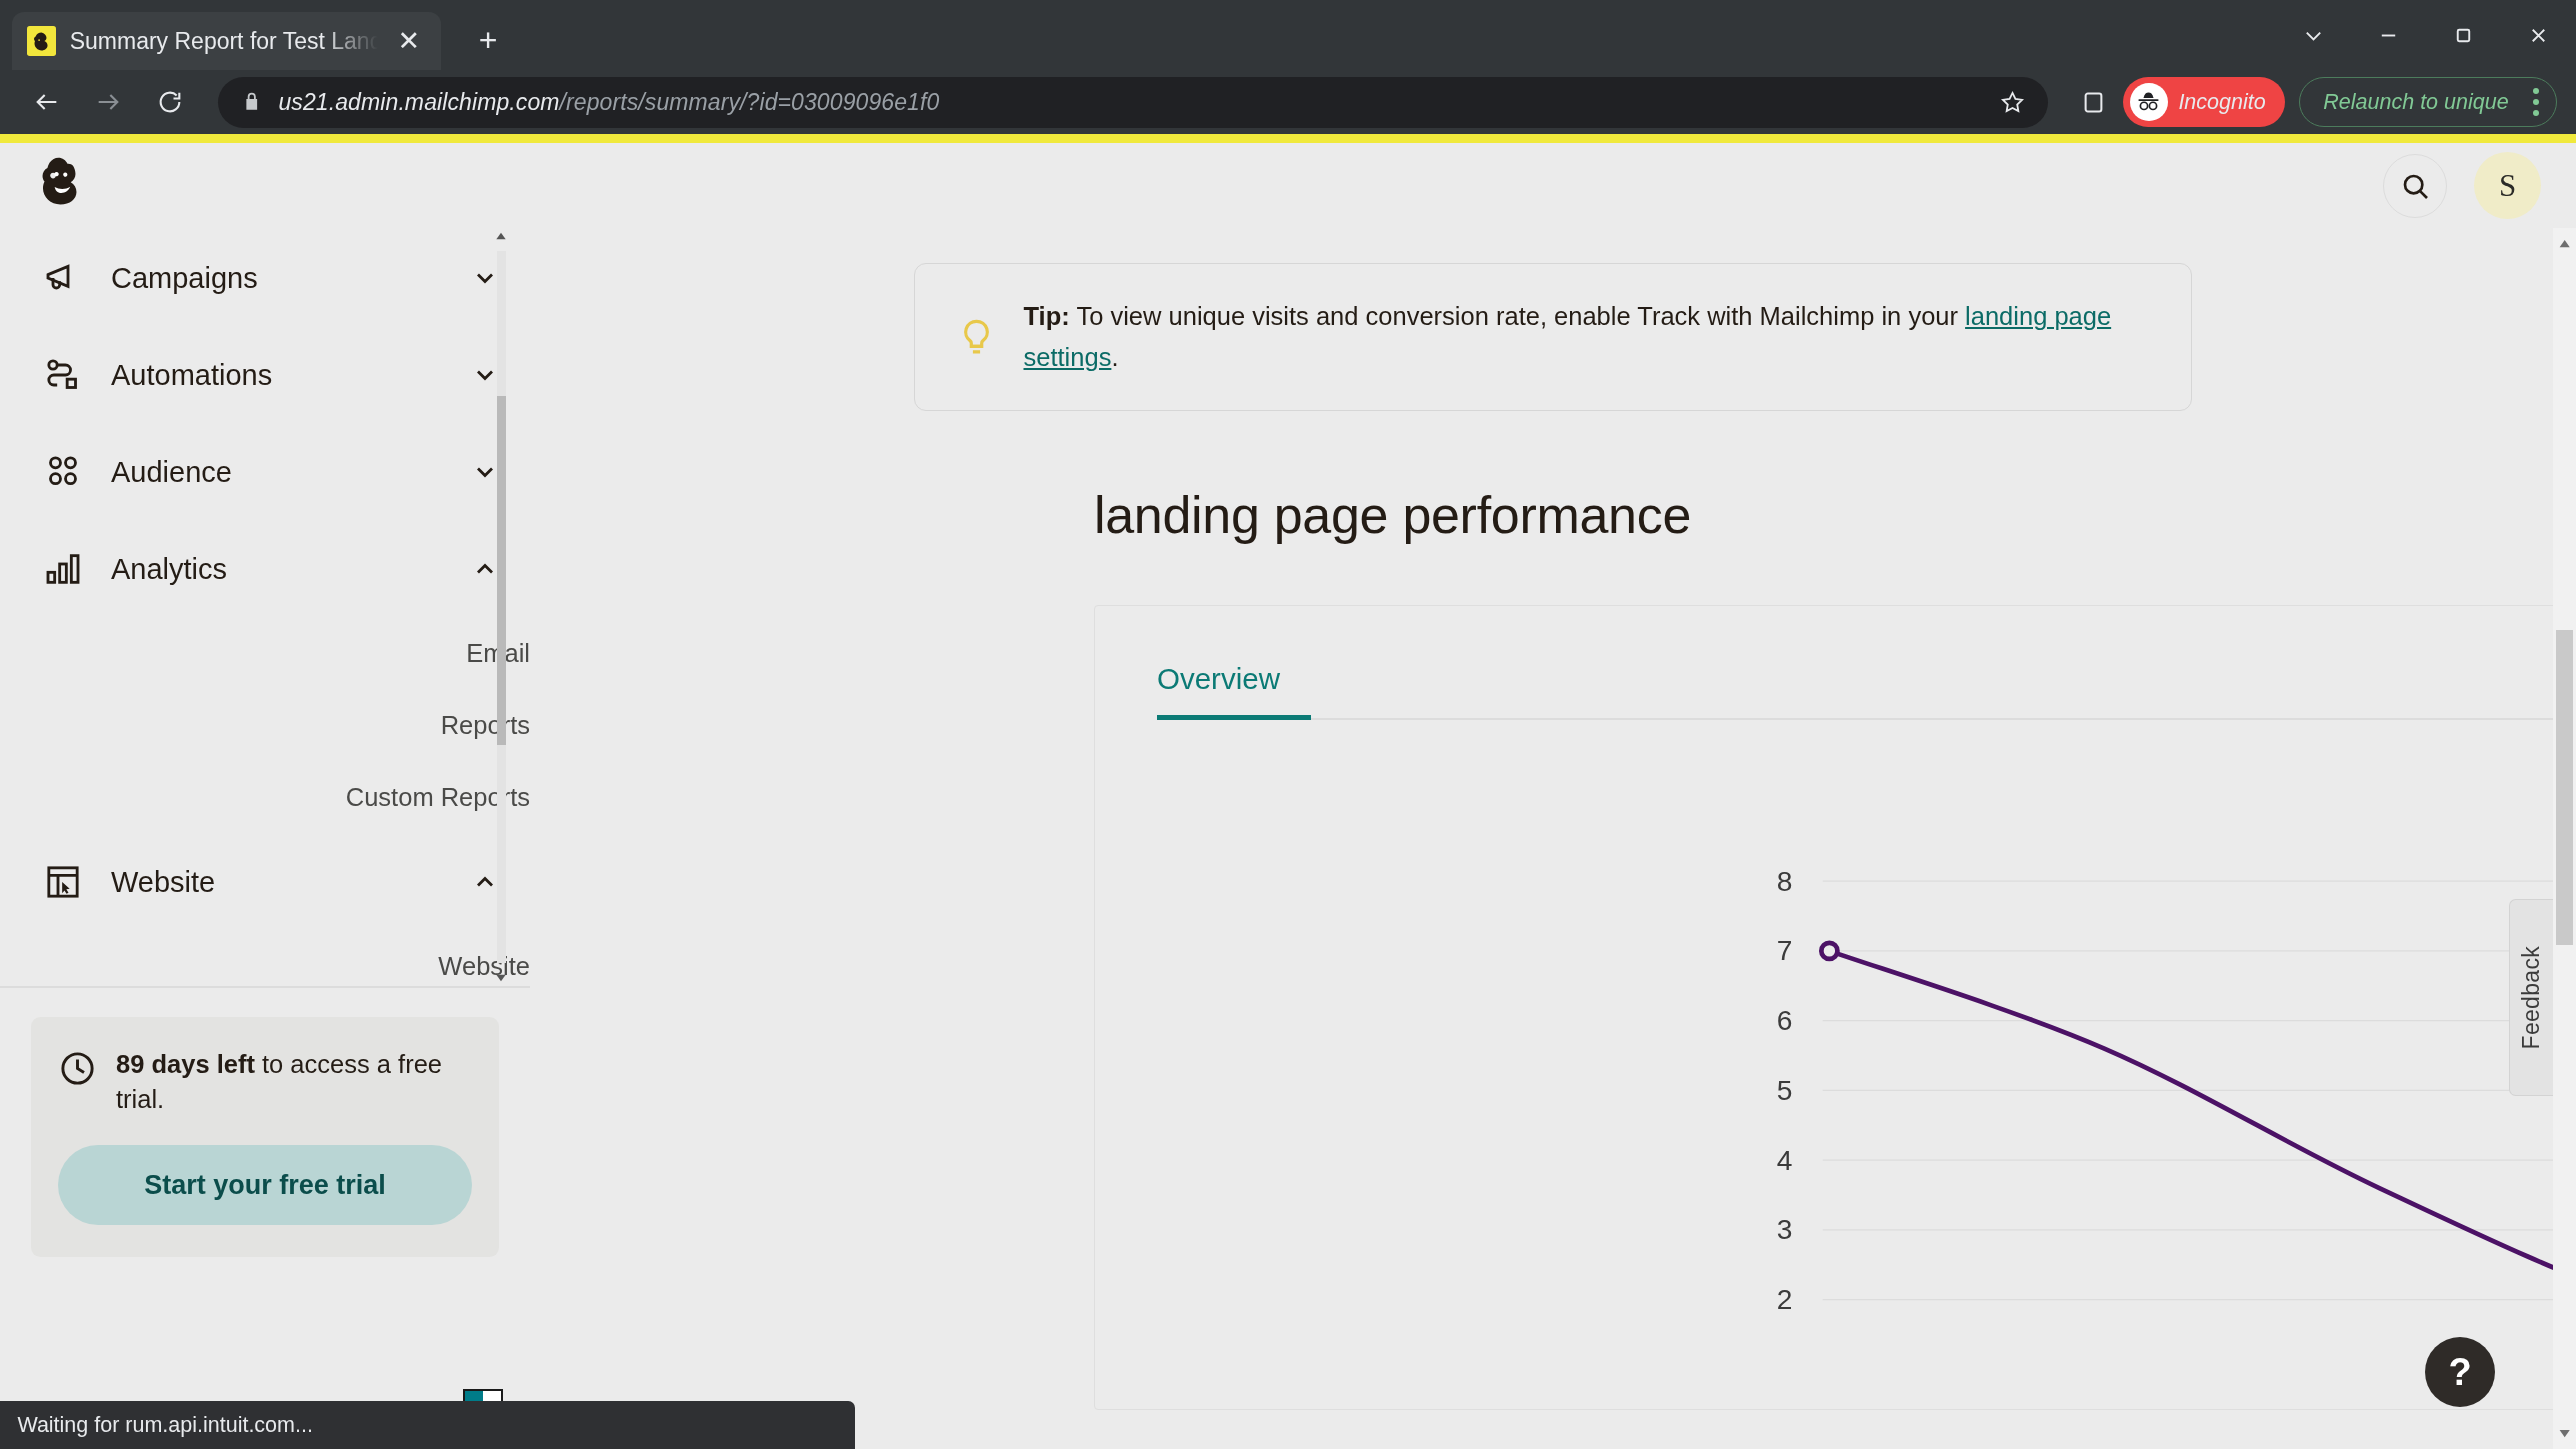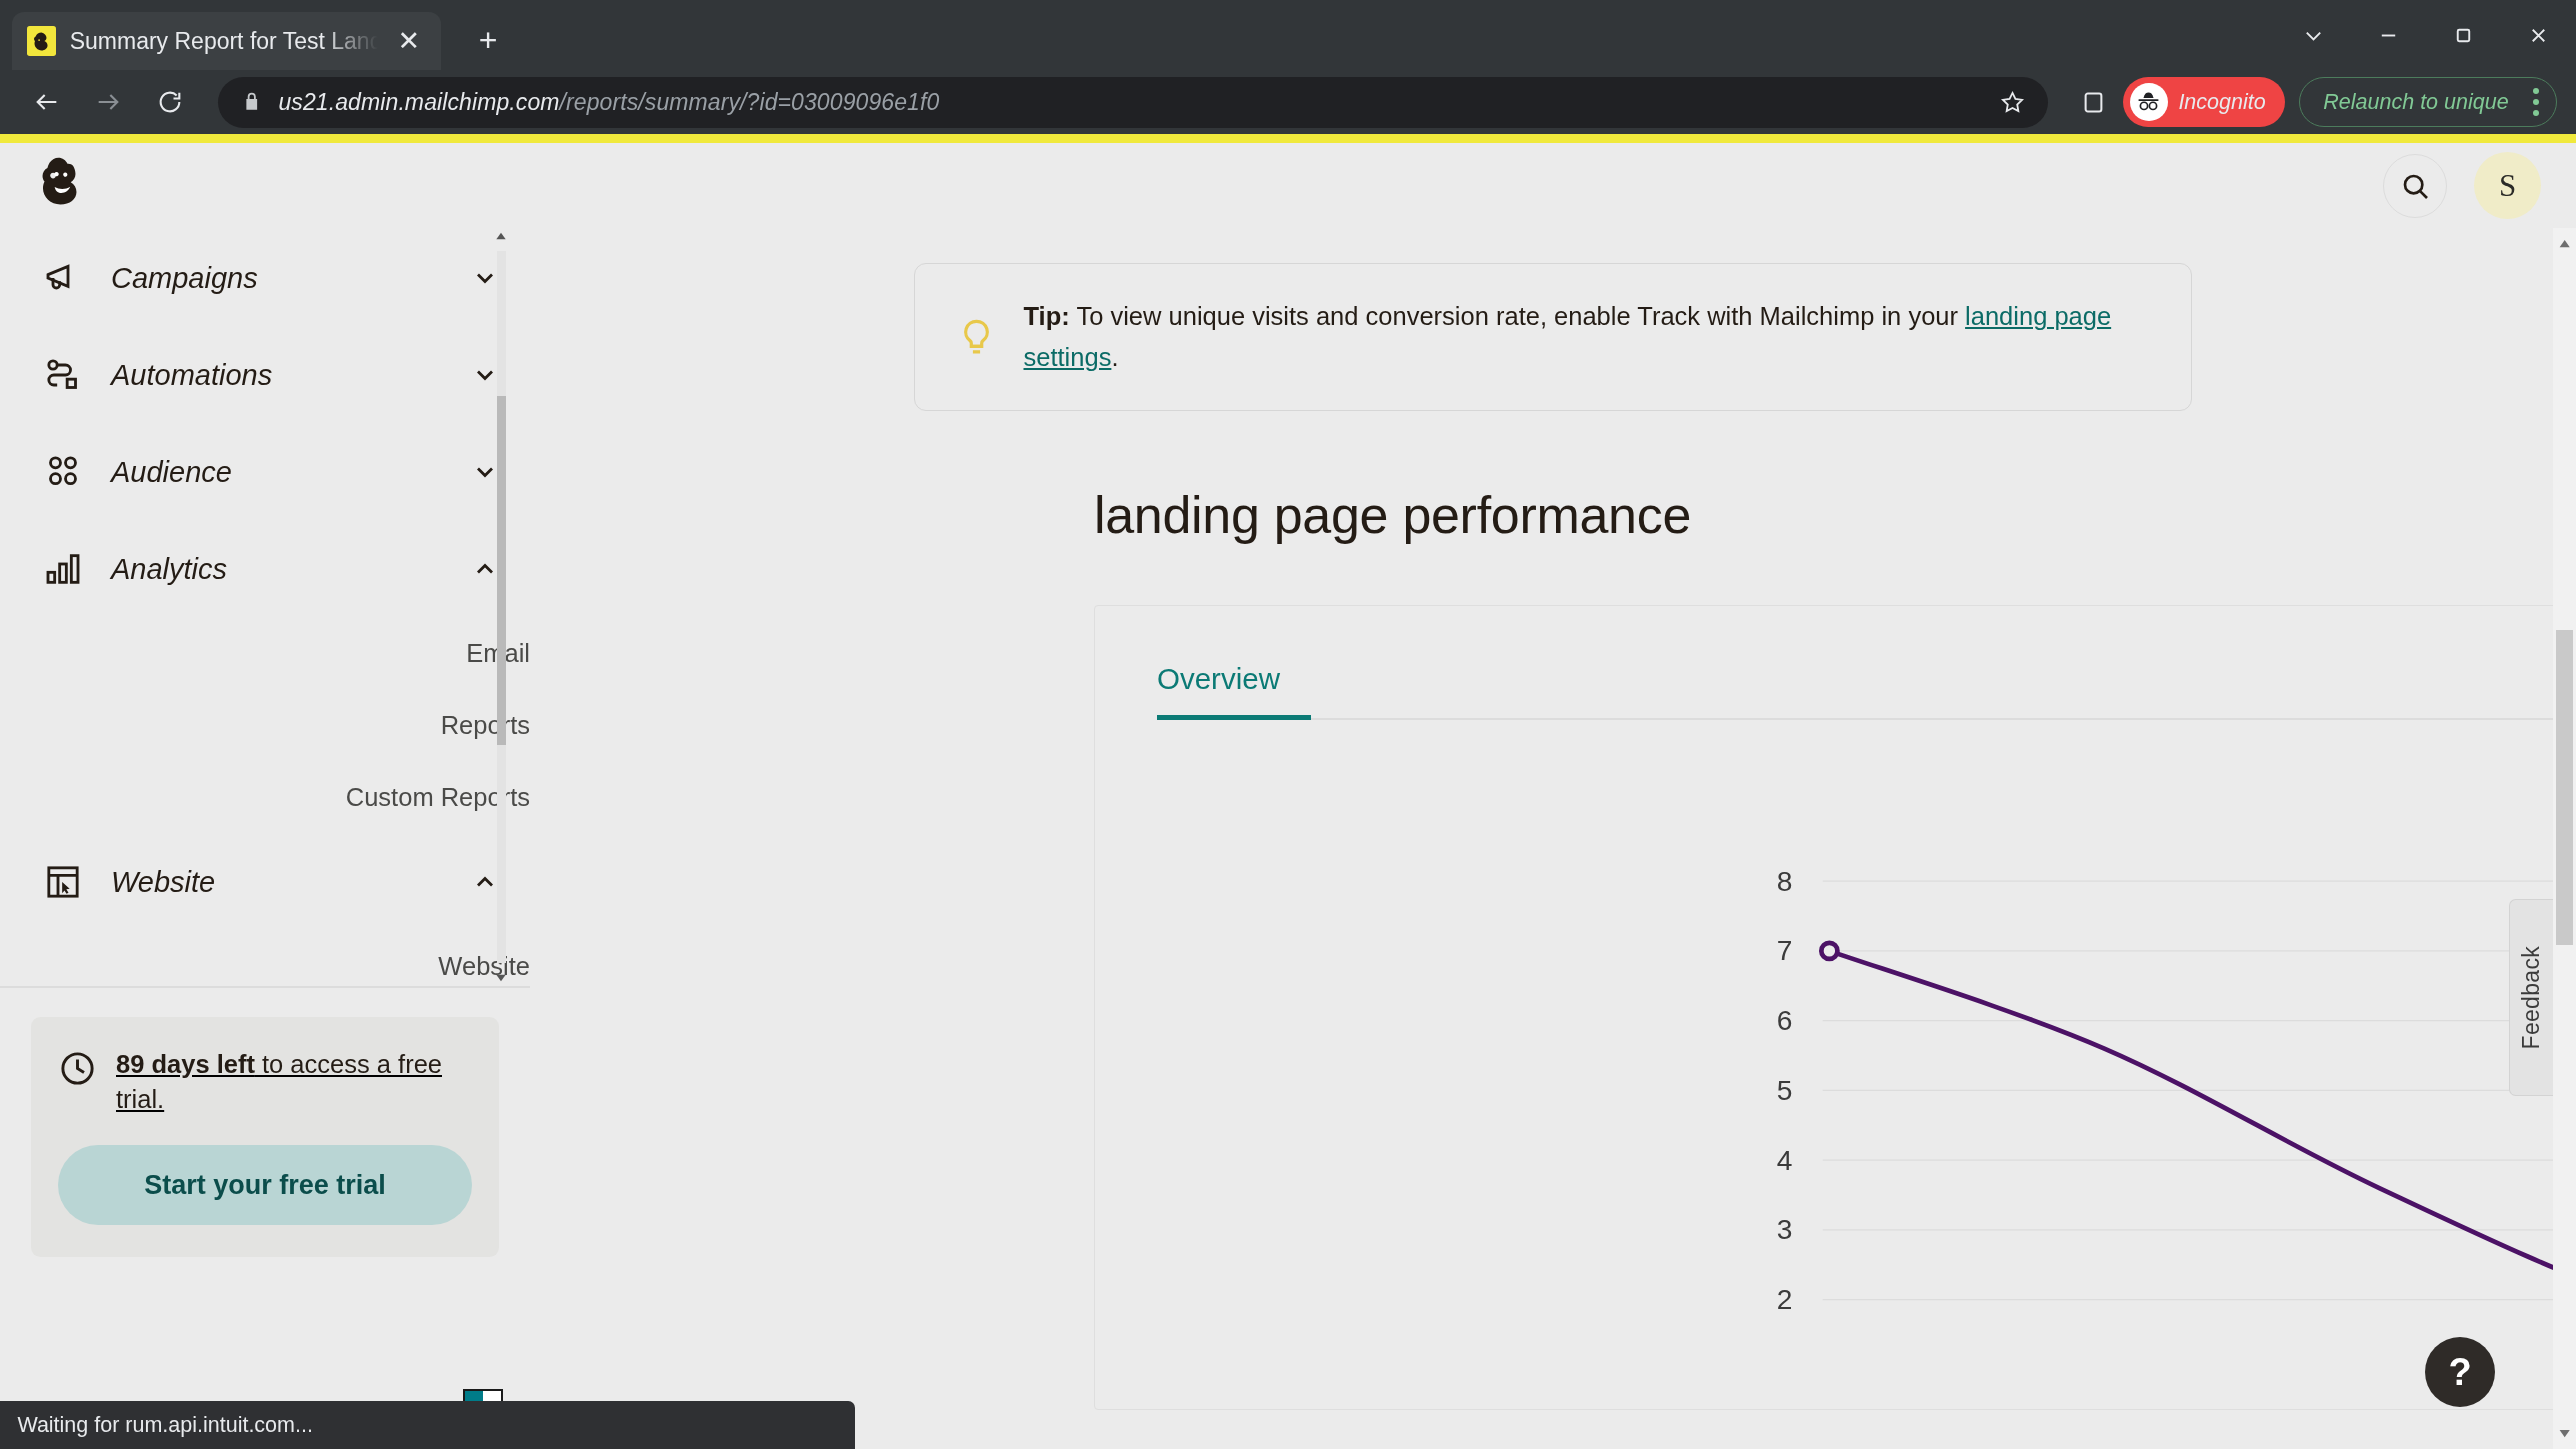--- a/index.html
+++ b/index.html
@@ -94,38 +94,38 @@
   .body-row { display: flex; height: 1221px; }
 
   
   .sidebar { width: 530px; background: #ebebeb; position: relative; display: flex; flex-direction: column; }
   .nav-scroll { position: relative; height: 758px; overflow: hidden; padding-top: 1.3px; }
   .nav-item {
     display: flex; align-items: center; height: 97px; padding-left: 42px; padding-right: 31px; gap: 27px;
   }
   .nav-item .ico { width: 42px; height: 42px; flex: 0 0 auto; display:flex; align-items:center; justify-content:center; }
   .nav-item .ico svg { width: 40px; height: 40px; }
-  .nav-label { font-size: 29px; color: #241c15; flex: 1; font-style: italic; }
+  .nav-label { font-size: 29px; color: #241c15; flex: 1; }
   .chev { width: 28px; height: 28px; color: #241c15; flex: 0 0 auto; }
   .chev svg { width: 28px; height: 28px; display: block; }
   .nav-sub { display: flex; align-items: center; height: 72px; padding-left: 126px; justify-content: flex-end; }
   .nav-sub span { font-size: 25.5px; color: #4a4a48; }
 
   .nav-scrollbar { position: absolute; right: 21.5px; top: 0; width: 16px; height: 758px; }
   .nav-scrollbar .track { position: absolute; left: 4px; top: 23px; width: 9.4px; height: 712px; background: #e3e3e3; }
   .nav-scrollbar .thumb { position: absolute; left: 4px; top: 168px; width: 9.4px; height: 349px; background: #b9b9b9; }
   .nav-scrollbar .arrow { position: absolute; left: 0; width: 16px; height: 16px; color: #555; }
   .nav-scrollbar .arrow svg { width: 16px; height: 16px; display: block; }
   .nav-scrollbar .arrow.up { top: 0; }
   .nav-scrollbar .arrow.down { bottom: 0; }
 
   .sidebar-divider { height: 1.3px; background: #dcdcdc; margin: 0 0 0 0; }
 
   .trial-card { margin: 29.5px 31px 0 31px; background: #e3e3e1; border-radius: 9.4px; padding: 29.5px 27px 32px 27px; }
-  .trial-top { display: flex; gap: 19px; align-items: flex-start; text-decoration: underline; }
+  .trial-top { display: flex; gap: 19px; align-items: flex-start; }
   .trial-top svg { width: 39px; height: 39px; flex: 0 0 auto; margin-top: 2.7px; }
   .trial-text { font-size: 25.5px; line-height: 1.38; color: #241c15; }
   .trial-text b { font-weight: 700; }
   .trial-btn {
     margin-top: 28px; height: 80px; background: #b9d5d4; border-radius: 40px;
     display: flex; align-items: center; justify-content: center;
     font-size: 27px; color: #0b4d4b; font-weight: 700;
   }
 
   .mini-widget { position: absolute; left: 463px; bottom: 24px; width: 40px; height: 36px; border: 2.7px solid #1a1a1a; background: #fff; display: flex; }

